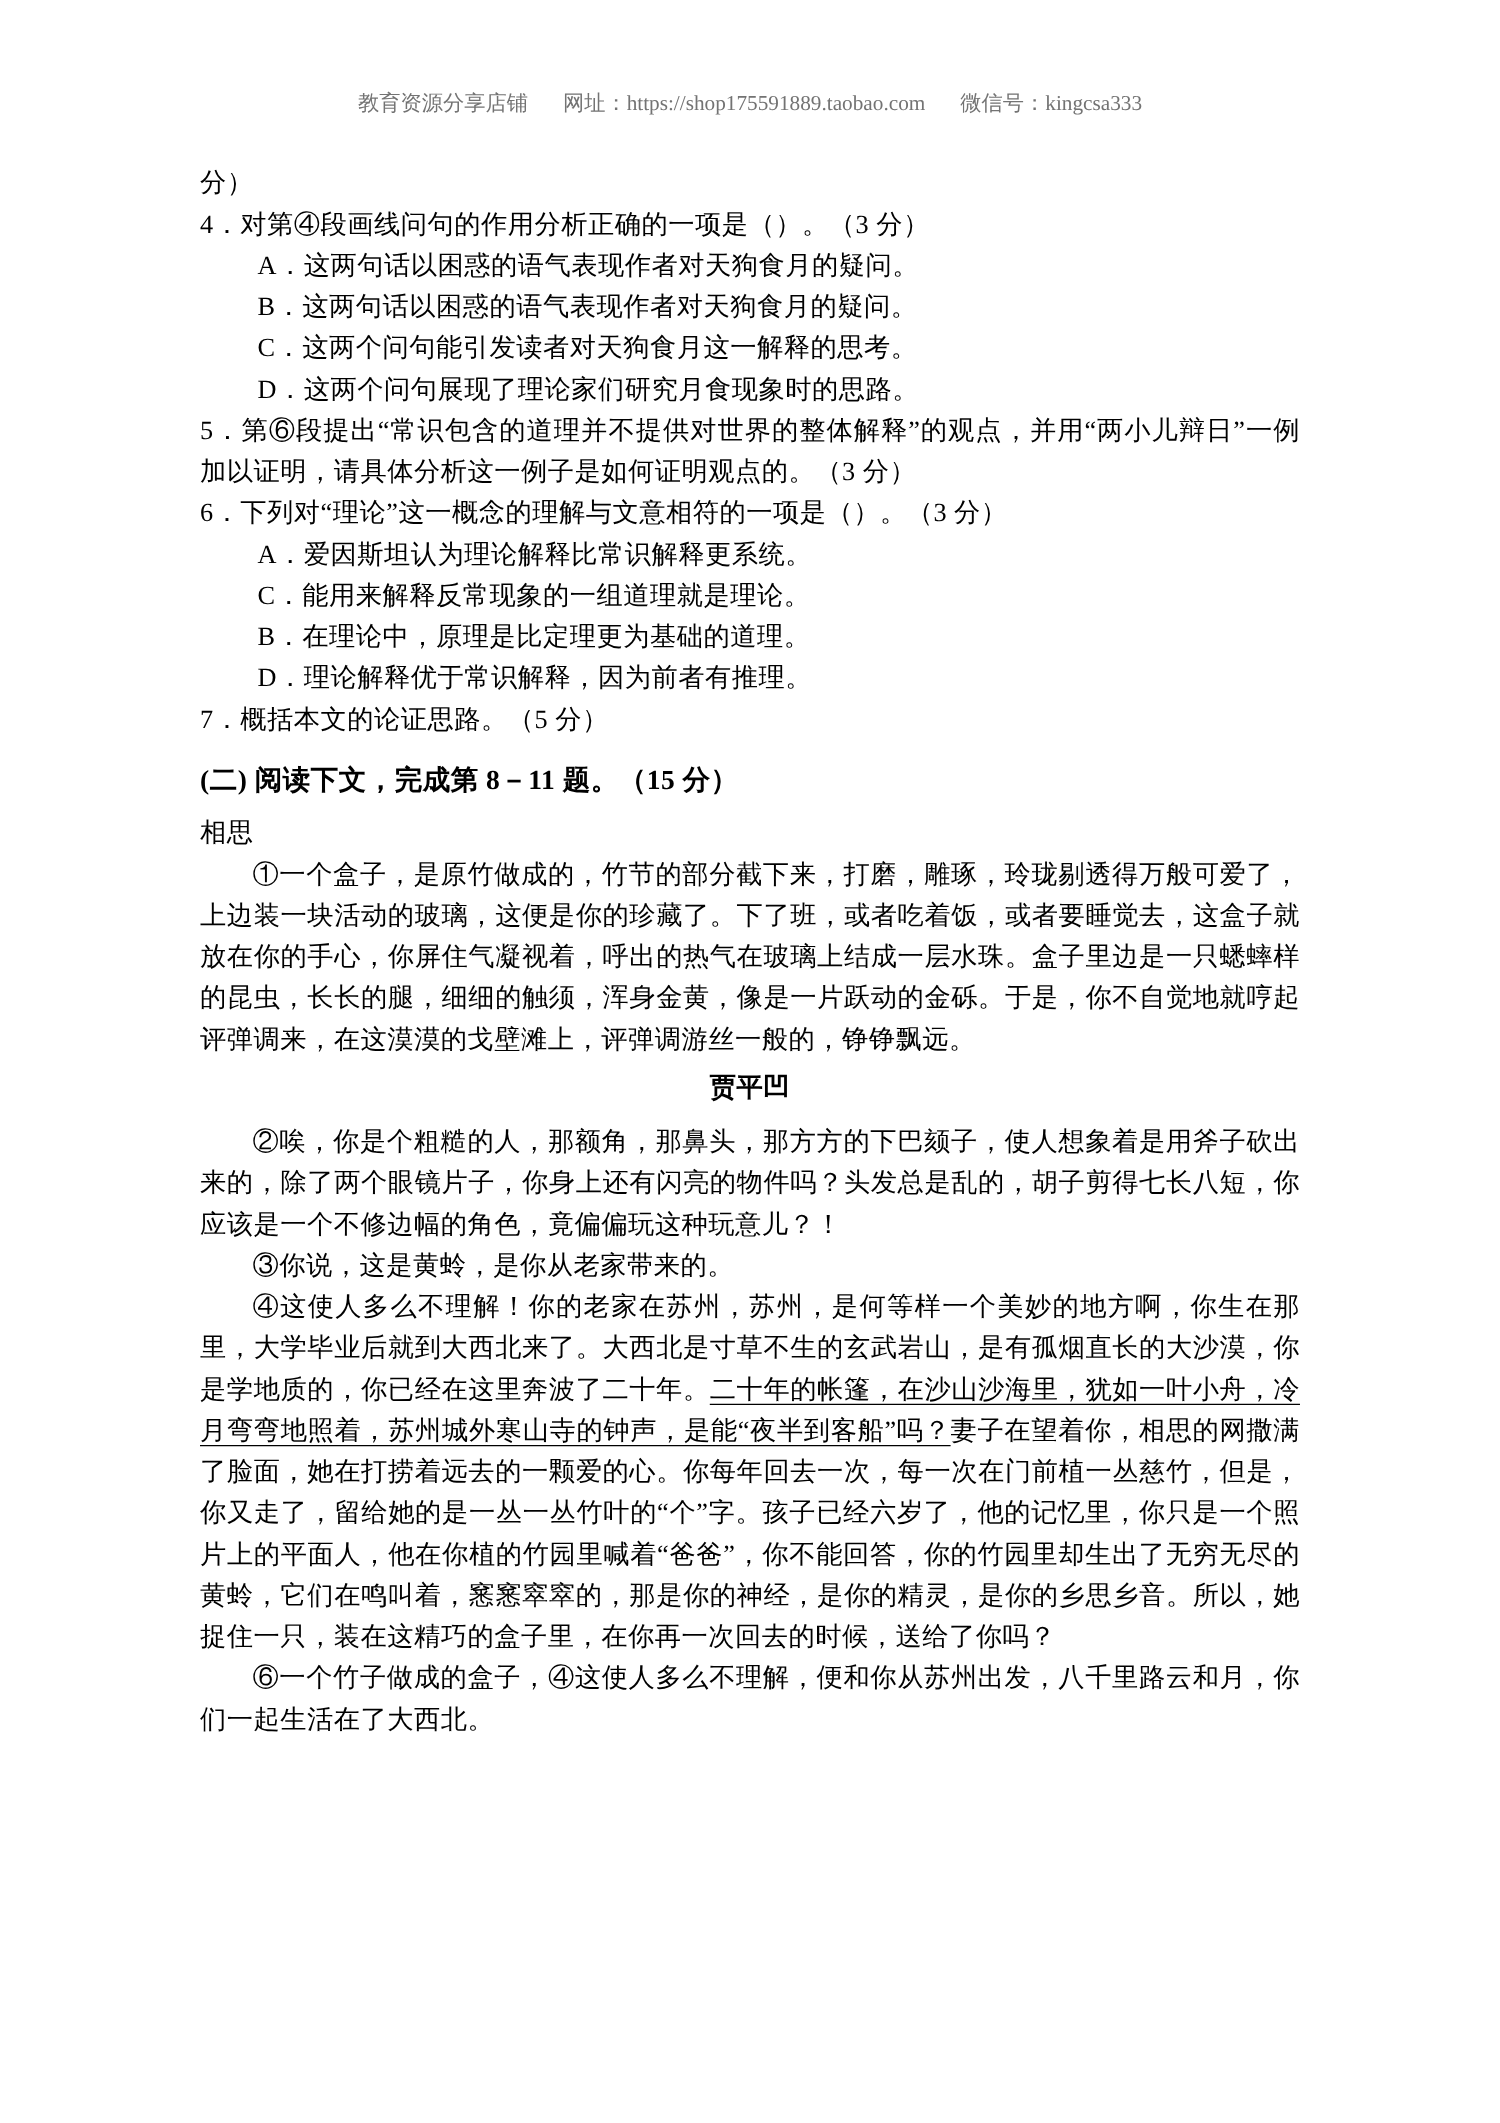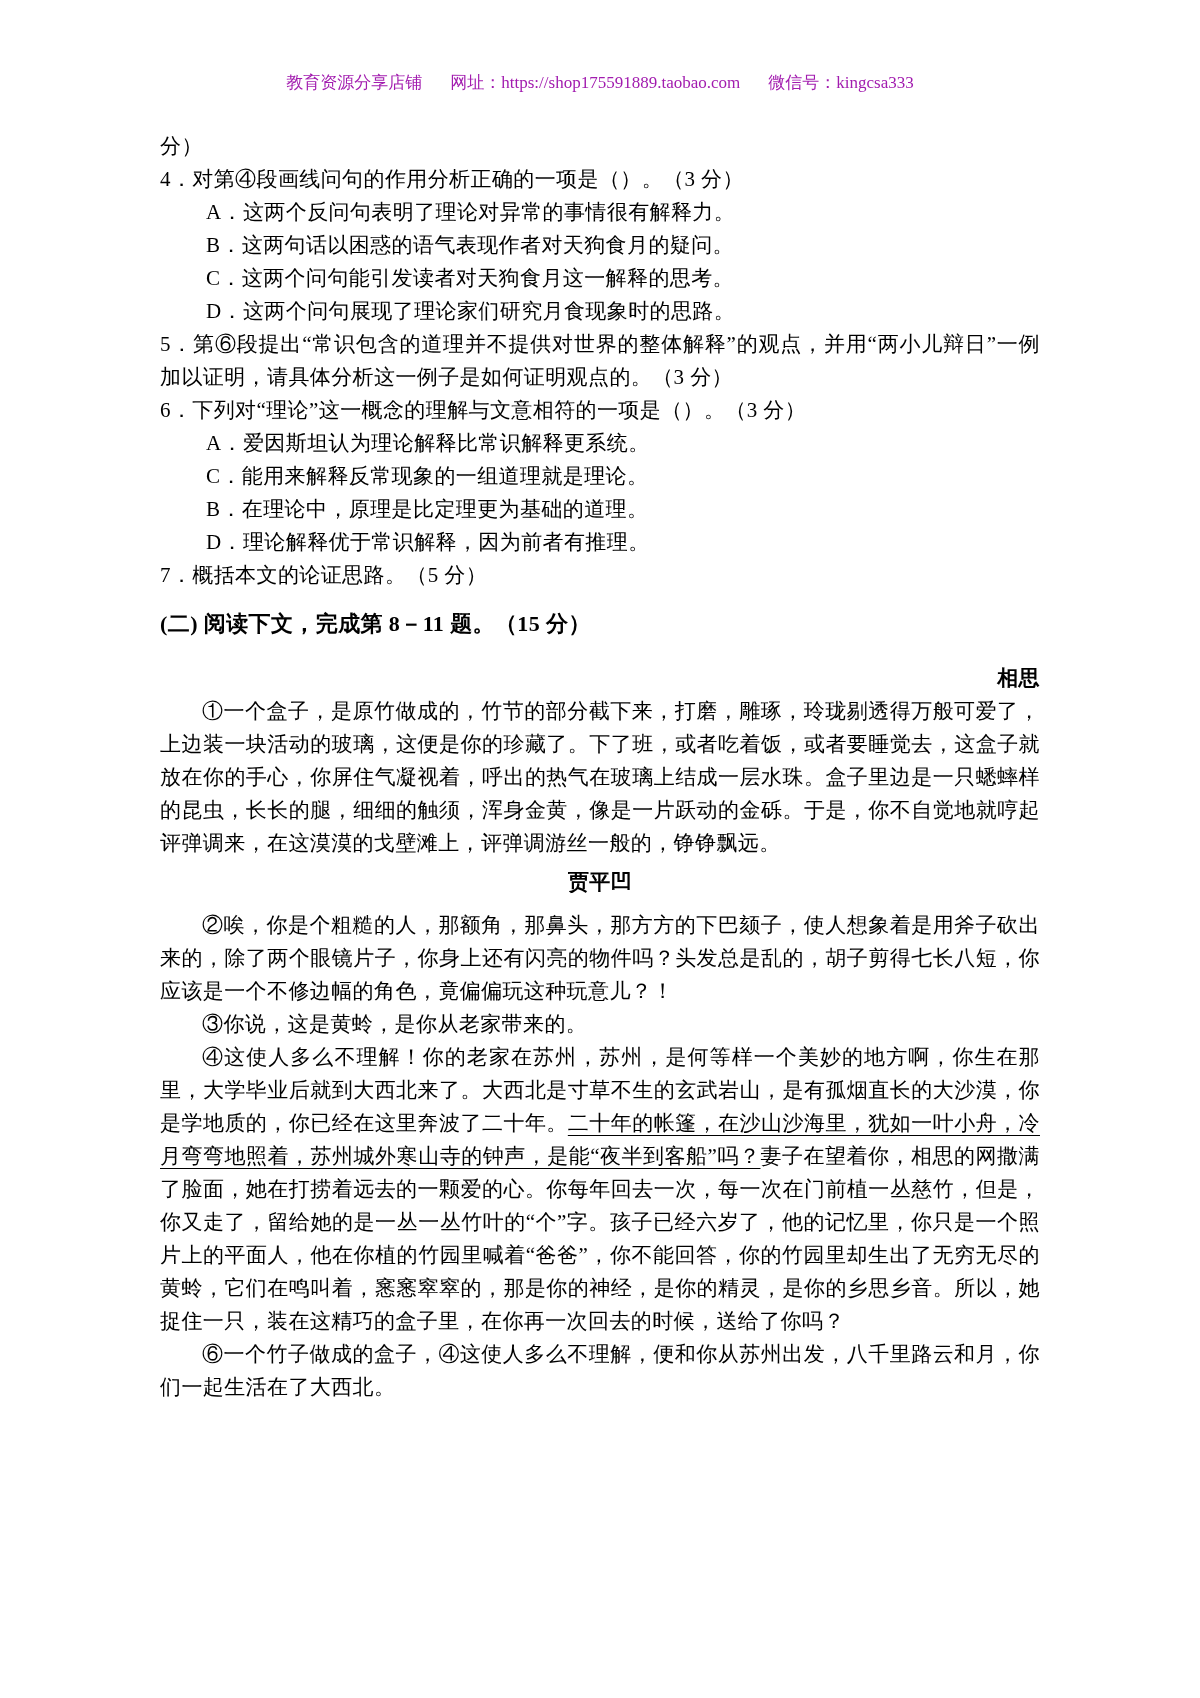--- a/index.html
+++ b/index.html
@@ -18,44 +18,44 @@
     margin: 0 auto;
     background: #ffffff;
     box-sizing: border-box;
     padding: 0 160px 60px 160px;
   }
   .header {
     padding-top: 72px;
     text-align: center;
     font-size: 17px;
     line-height: 22px;
-    color: #a21caf;
+    color: #737373;
     white-space: nowrap;
   }
   .header span { margin: 0 14px; }
   .doc-body {
     margin-top: 36px;
     font-size: 21px;
     line-height: 33px;
     letter-spacing: 0.4px;
   }
   .block { margin: 0; }
   .plain { text-align: left; }
   .question { text-align: justify; }
   .option { padding-left: 46px; }
   .section {
     font-weight: bold;
     font-size: 22px;
     margin-top: 15px;
     margin-bottom: 8px;
   }
   .center-title {
-    text-align: right;
-    font-weight: bold;
-    margin-top: 22px;
+    text-align: left;
+    font-weight: normal;
+    margin-top: 10px;
   }
   .center-author {
     text-align: center;
     font-weight: bold;
     margin-top: 6px;
     margin-bottom: 10px;
   }
   .para {
     text-indent: 2em;
     text-align: justify;
@@ -69,21 +69,21 @@
 </head>
 <body>
 
 <div class="page">
   <div class="header">
     <span>教育资源分享店铺</span><span>网址：https://shop175591889.taobao.com</span><span>微信号：kingcsa333</span>
   </div>
   <div class="doc-body">
       <div class="block plain"><span>分）</span></div>
       <div class="block question"><span>4．对第④段画线问句的作用分析正确的一项是（）。（3 分）</span></div>
-      <div class="block option"><span>A．这两个反问句表明了理论对异常的事情很有解释力。</span></div>
+      <div class="block option"><span>A．这两句话以困惑的语气表现作者对天狗食月的疑问。</span></div>
       <div class="block option"><span>B．这两句话以困惑的语气表现作者对天狗食月的疑问。</span></div>
       <div class="block option"><span>C．这两个问句能引发读者对天狗食月这一解释的思考。</span></div>
       <div class="block option"><span>D．这两个问句展现了理论家们研究月食现象时的思路。</span></div>
       <div class="block question"><span>5．第⑥段提出“常识包含的道理并不提供对世界的整体解释”的观点，并用“两小儿辩日”一例加以证明，请具体分析这一例子是如何证明观点的。（3 分）</span></div>
       <div class="block question"><span>6．下列对“理论”这一概念的理解与文意相符的一项是（）。（3 分）</span></div>
       <div class="block option"><span>A．爱因斯坦认为理论解释比常识解释更系统。</span></div>
       <div class="block option"><span>C．能用来解释反常现象的一组道理就是理论。</span></div>
       <div class="block option"><span>B．在理论中，原理是比定理更为基础的道理。</span></div>
       <div class="block option"><span>D．理论解释优于常识解释，因为前者有推理。</span></div>
       <div class="block question"><span>7．概括本文的论证思路。（5 分）</span></div>

